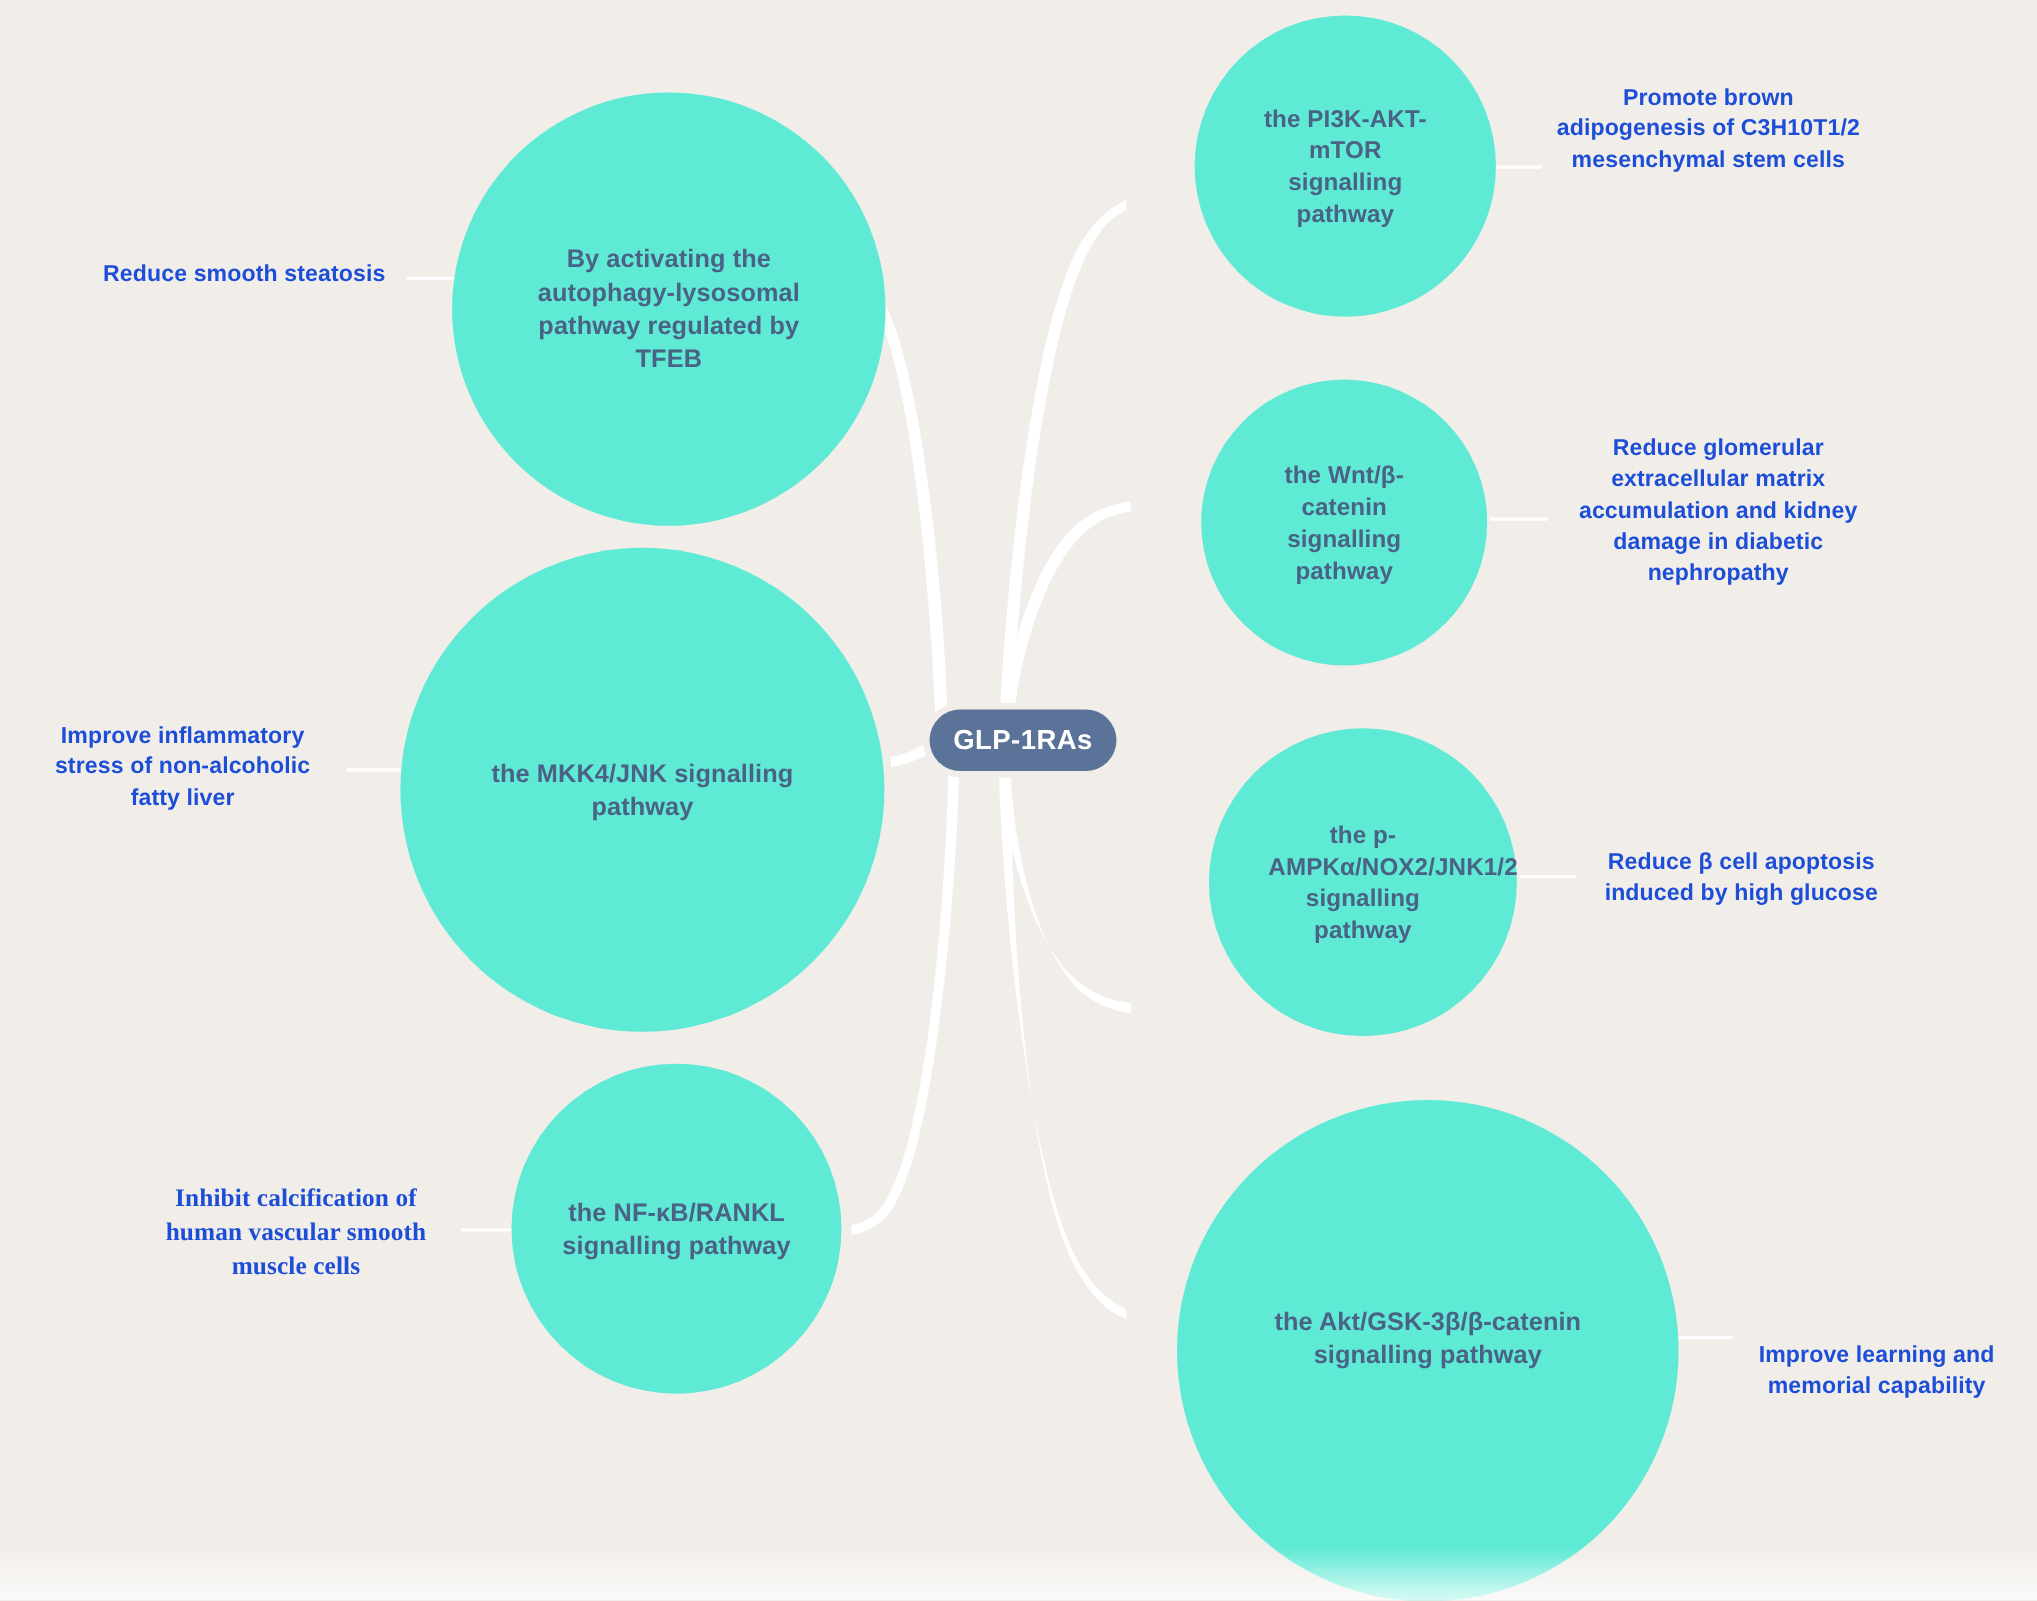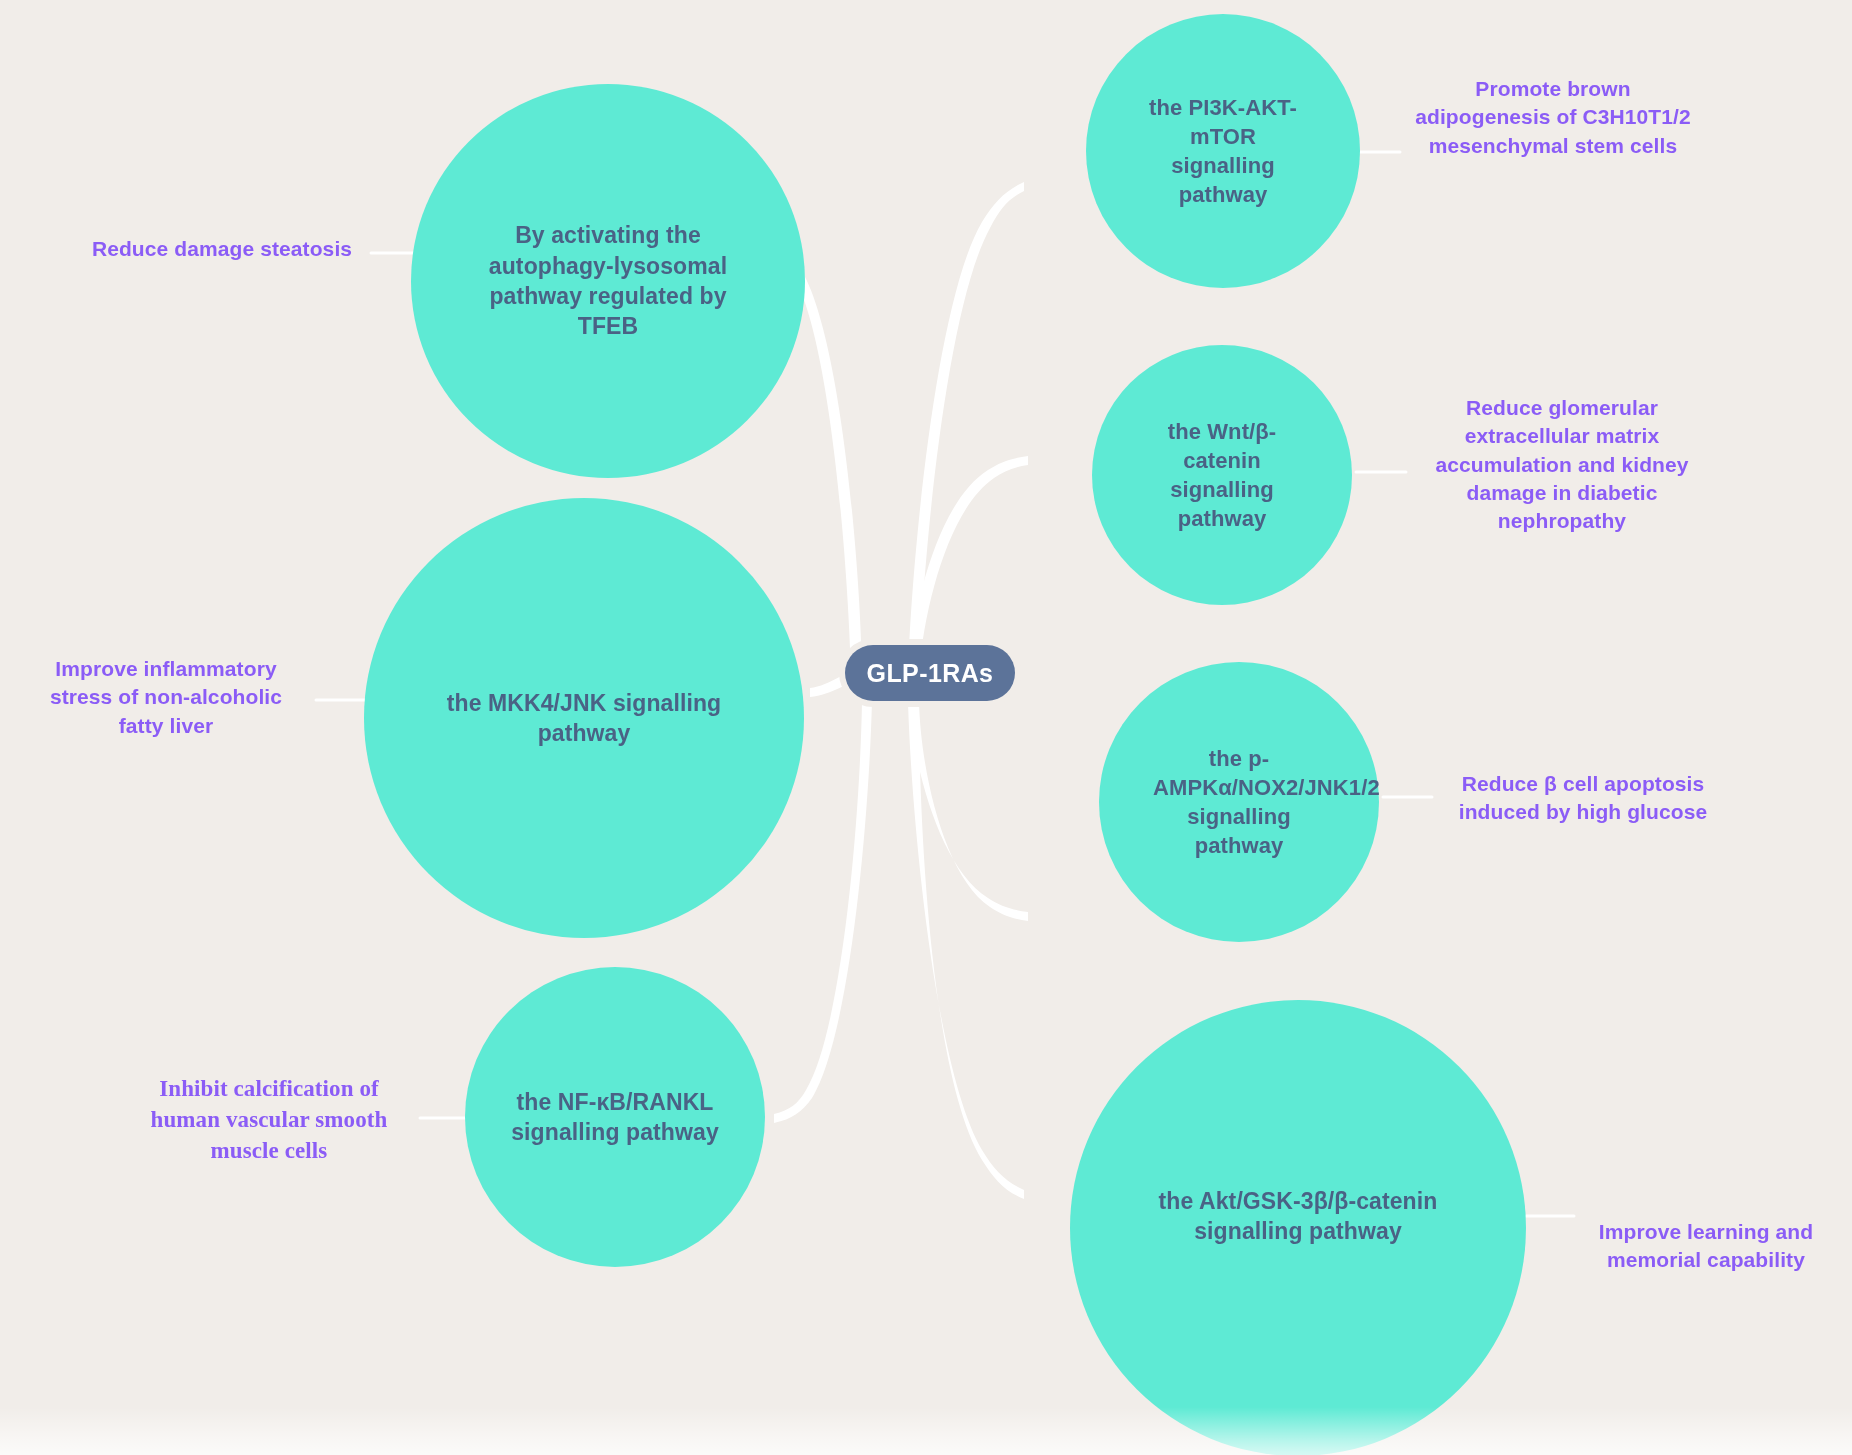--- a/index.html
+++ b/index.html
@@ -46,21 +46,21 @@
     box-sizing: border-box;
   }
   .node-circle .label {
     color: #4A6285;
     font-weight: bold;
     line-height: 1.32;
     letter-spacing: 0.1px;
   }
   .leaf {
     position: absolute;
-    color: #8b5cf6;
+    color: #1d4ed8;
     font-weight: bold;
     text-align: center;
     line-height: 1.35;
     letter-spacing: 0.1px;
   }
   #root-node {
     position: absolute;
     background: #5C7399;
     border-radius: 40px;
     display: flex;
@@ -164,21 +164,21 @@
 
   <div class="node-circle" style="left:1099px; top:662px; width:280px; height:280px;">
     <span class="label" style="font-size:22px; width:172px;">the p-AMPKα/NOX2/JNK1/2 signalling pathway</span>
   </div>
 
   <div class="node-circle" style="left:1070px; top:1000px; width:456px; height:456px;">
     <span class="label" style="font-size:23px; width:290px; transform:translateY(-12px);">the Akt/GSK-3β/β-catenin signalling pathway</span>
   </div>
 
   <div class="leaf" style="left:82px; top:235px; width:280px; font-size:21px;">
-    <span>Reduce damage steatosis</span>
+    <span>Reduce smooth steatosis</span>
   </div>
 
   <div class="leaf" style="left:26px; top:655px; width:280px; font-size:21px;">
     <span>Improve inflammatory stress of non-alcoholic fatty liver</span>
   </div>
 
   <div class="leaf" style="left:128px; top:1073px; width:282px; font-size:23px;font-family:Liberation Serif, serif;">
     <span>Inhibit calcification of human vascular smooth muscle cells</span>
   </div>
 

